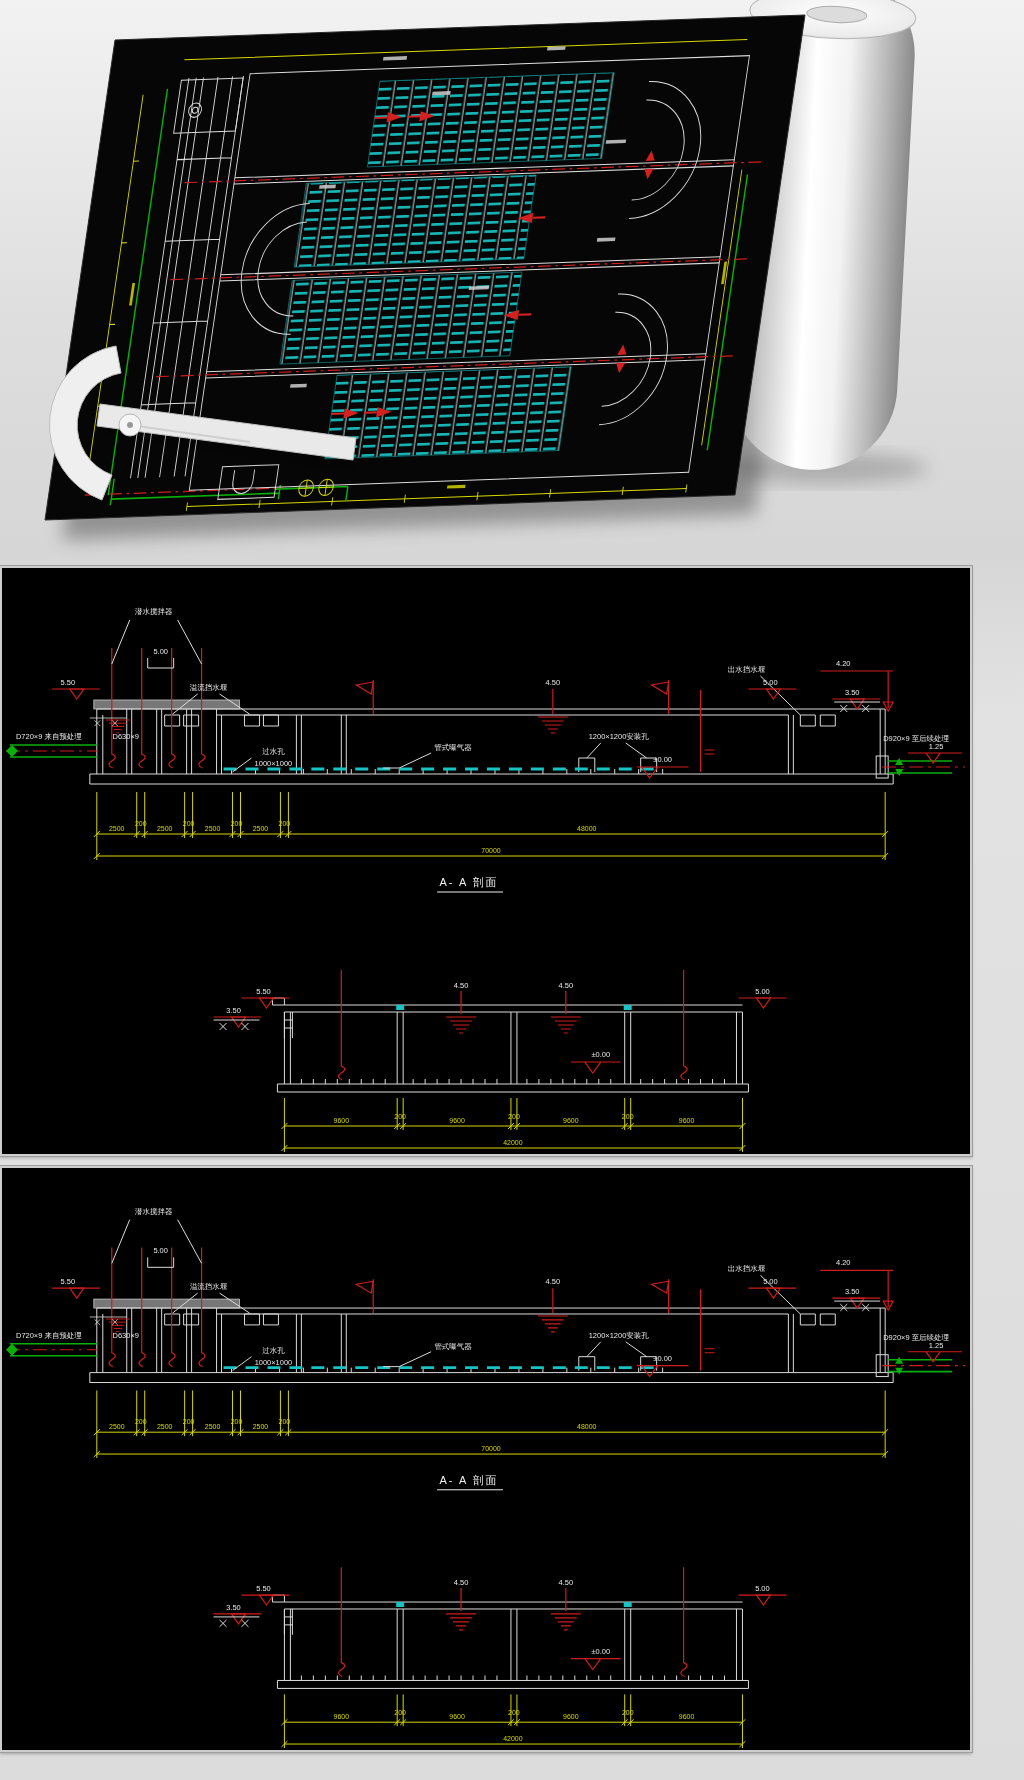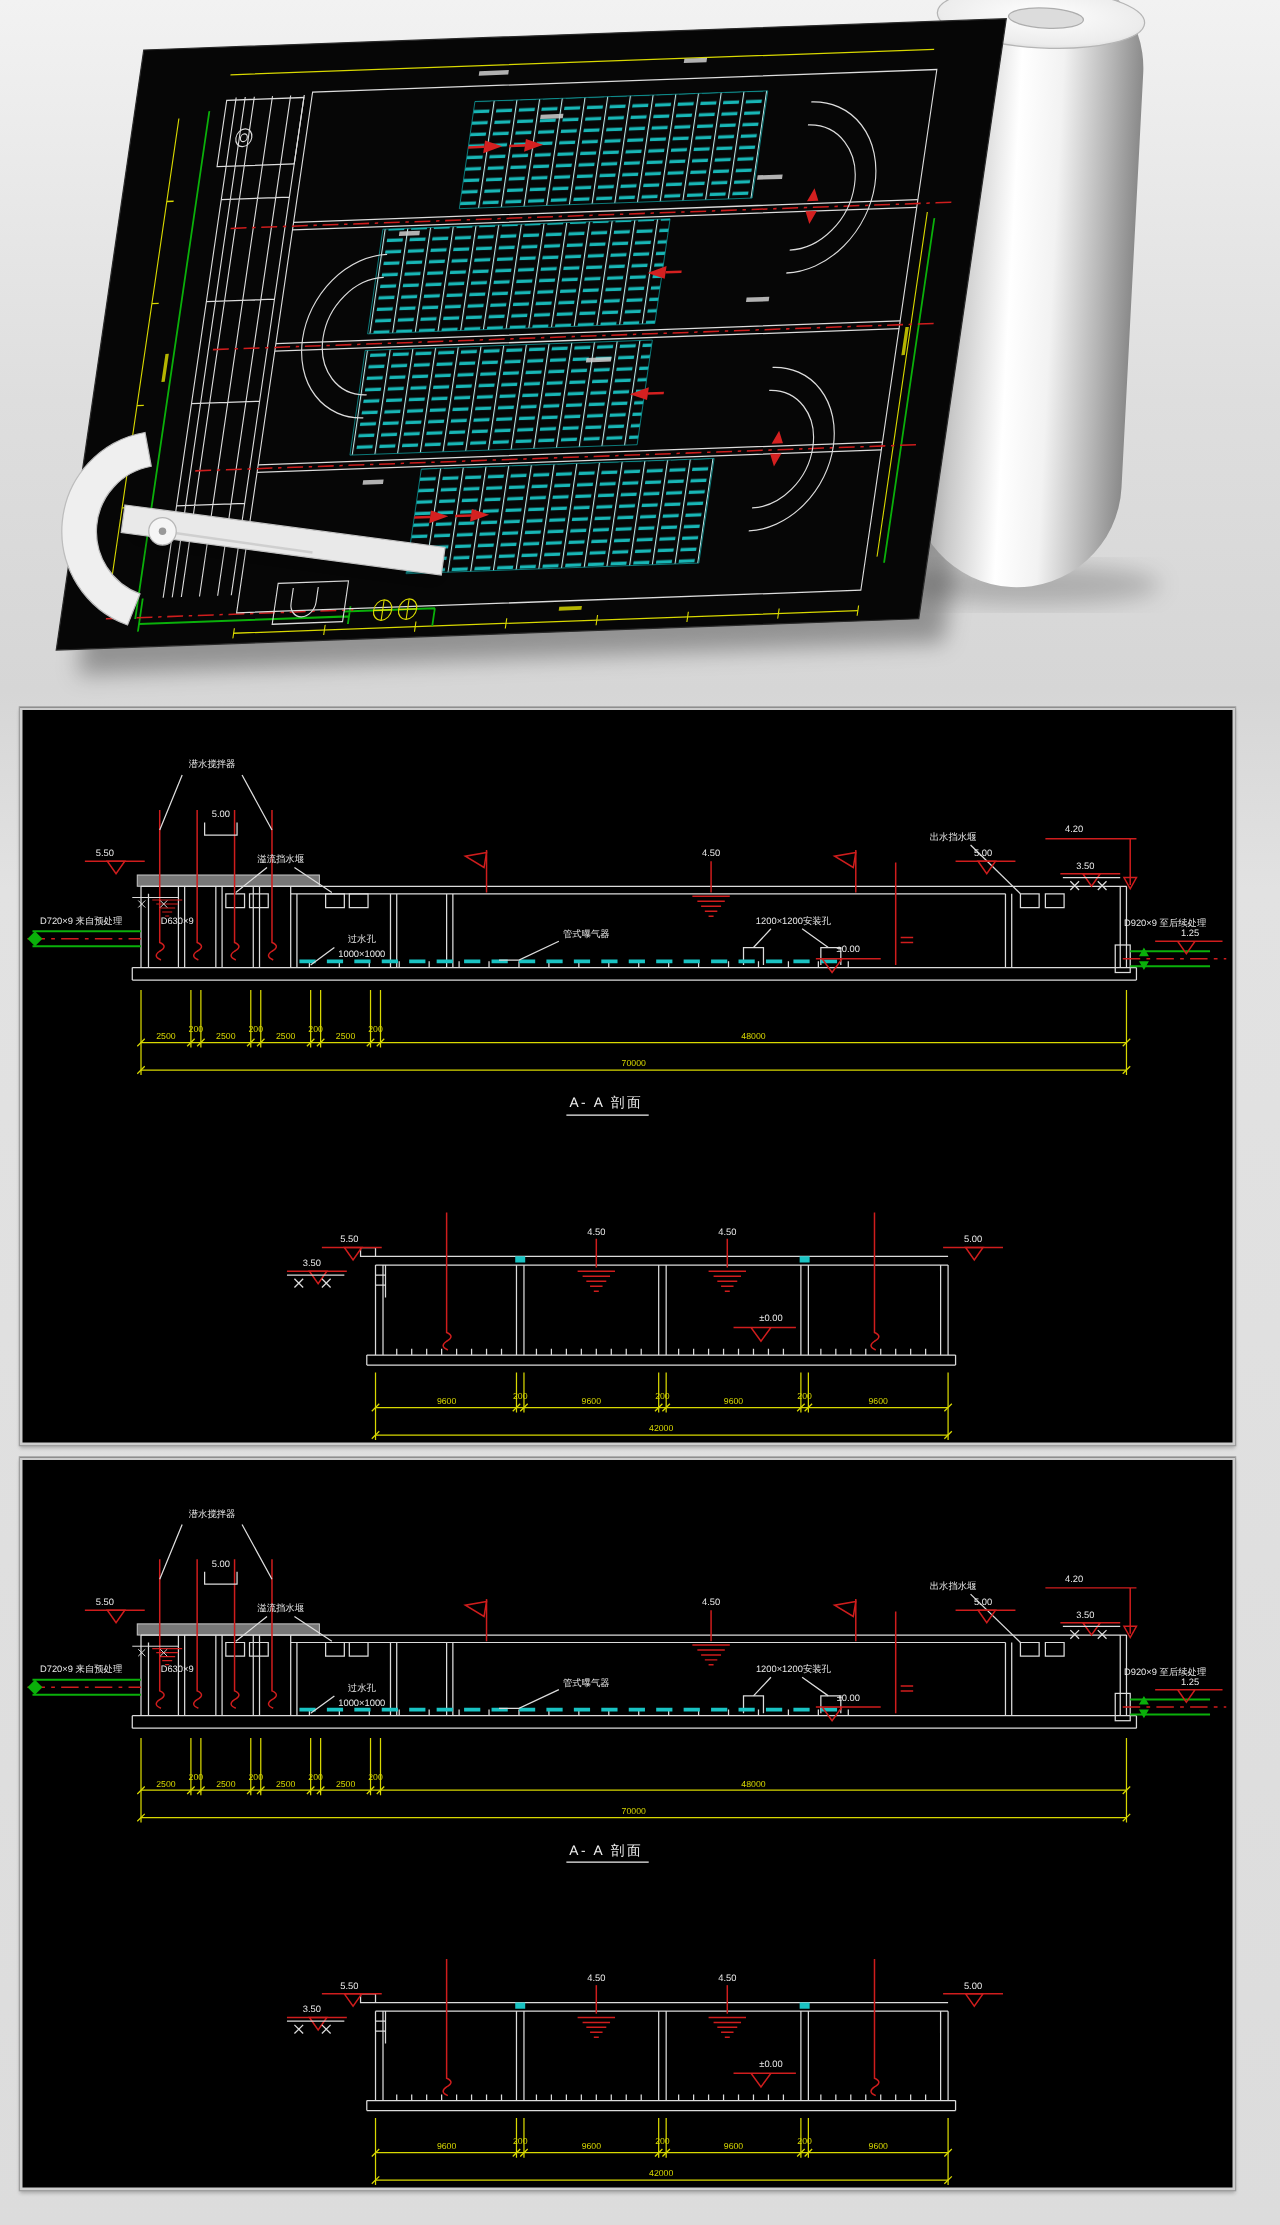--- a/index.html
+++ b/index.html
@@ -3,21 +3,21 @@
 <meta charset="utf-8">
 <style>
   html,body{margin:0;padding:0;}
   body{
     width:1024px;height:1780px;position:relative;overflow:hidden;
     background:linear-gradient(180deg,#f2f2f2 0%,#dedede 18%,#d6d6d6 31%,#e2e2e2 40%,#dcdcdc 100%);
     font-family:"Liberation Sans","DejaVu Sans",sans-serif;
   }
   .hero{position:absolute;left:0;top:0;width:1024px;height:566px;}
   .panel{
-    position:absolute;left:16px;width:972px;background:#000;
+    position:absolute;left:0;width:972px;background:#000;
     border:2px solid #cdcdcd;box-sizing:border-box;
     box-shadow:0 0 0 1px #9e9e9e, 0 2px 3px rgba(0,0,0,.25);
   }
   #panel-1{top:566px;height:590px;}
   #panel-2{top:1166px;height:586px;}
   .panel svg{display:block;width:100%;height:100%;}
   
   .w{stroke:#dcdcdc;fill:none;stroke-width:1;}
   .r{stroke:#cf1d1d;fill:none;stroke-width:1.2;}
   .rf{fill:#d42020;stroke:none;}

